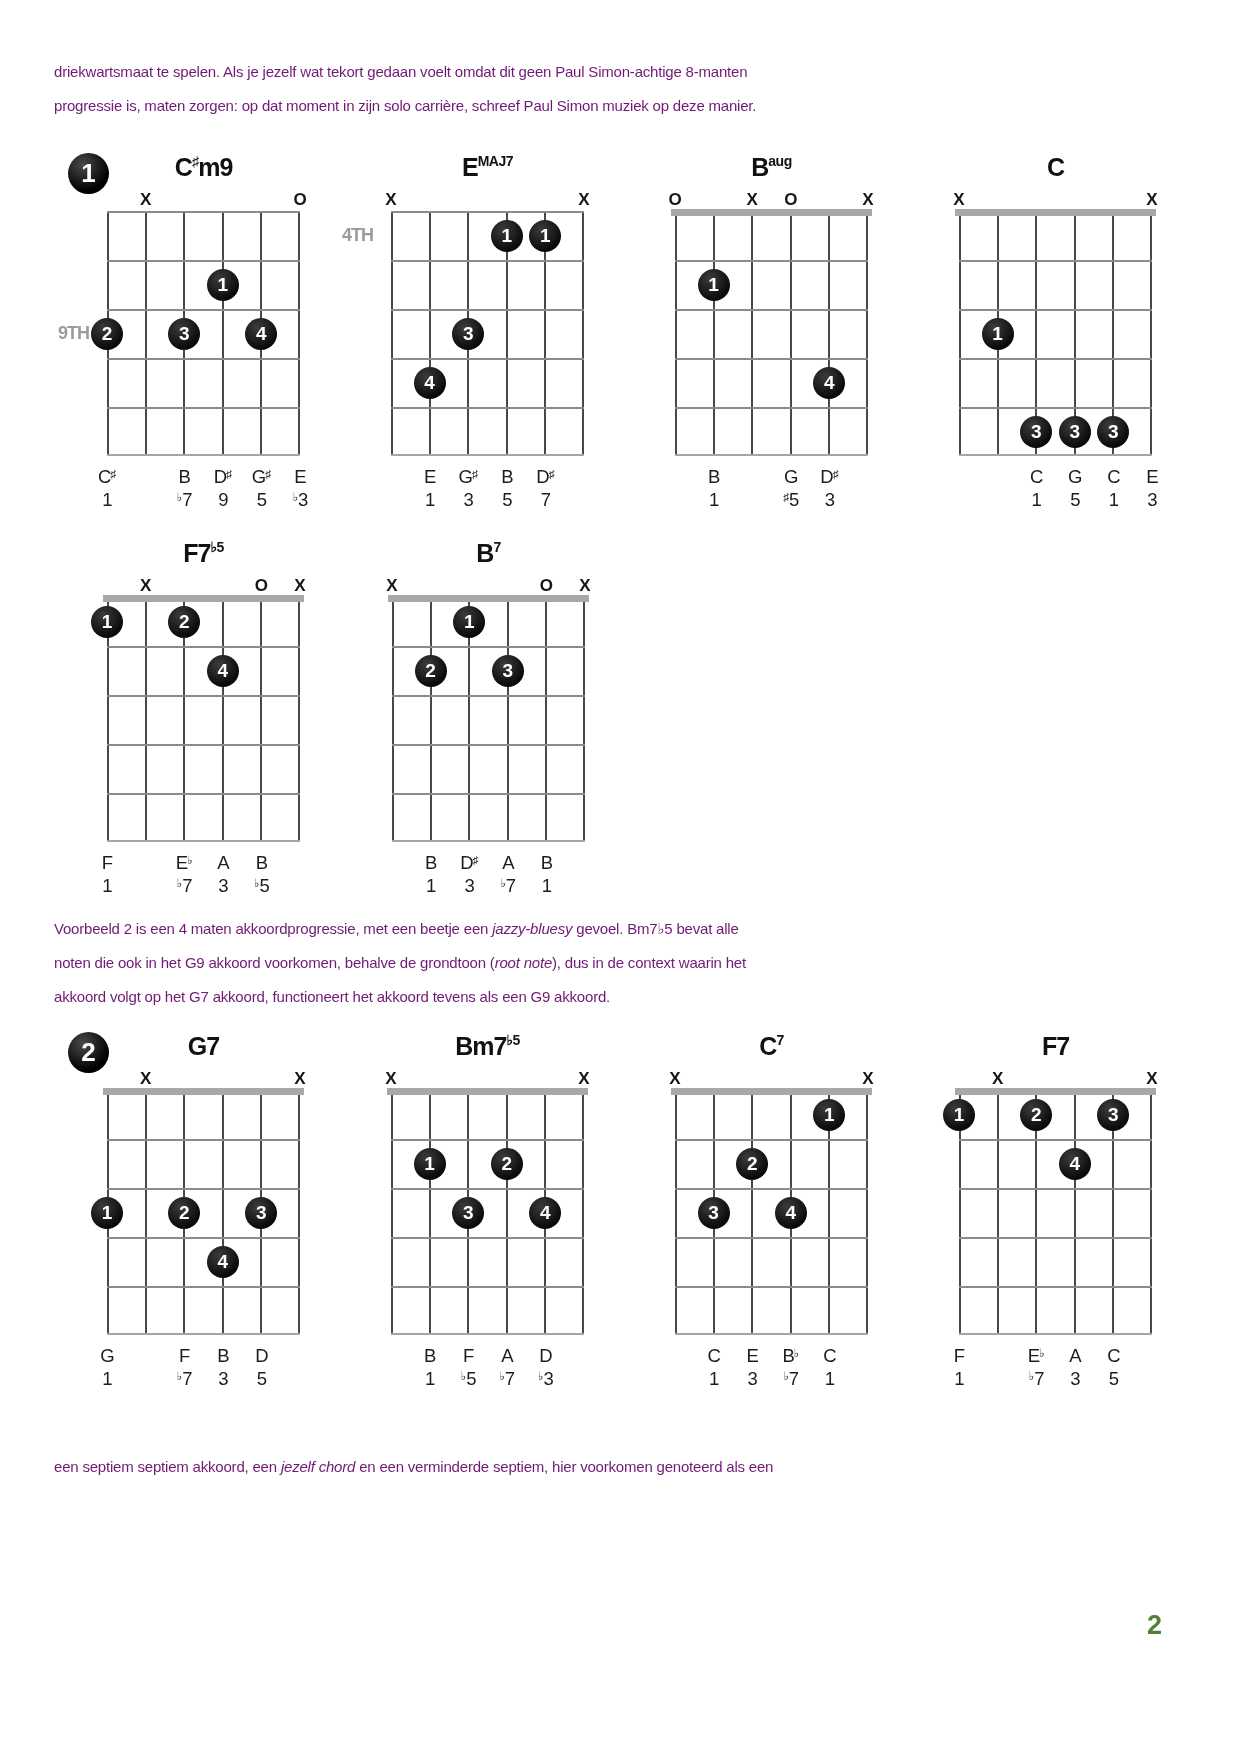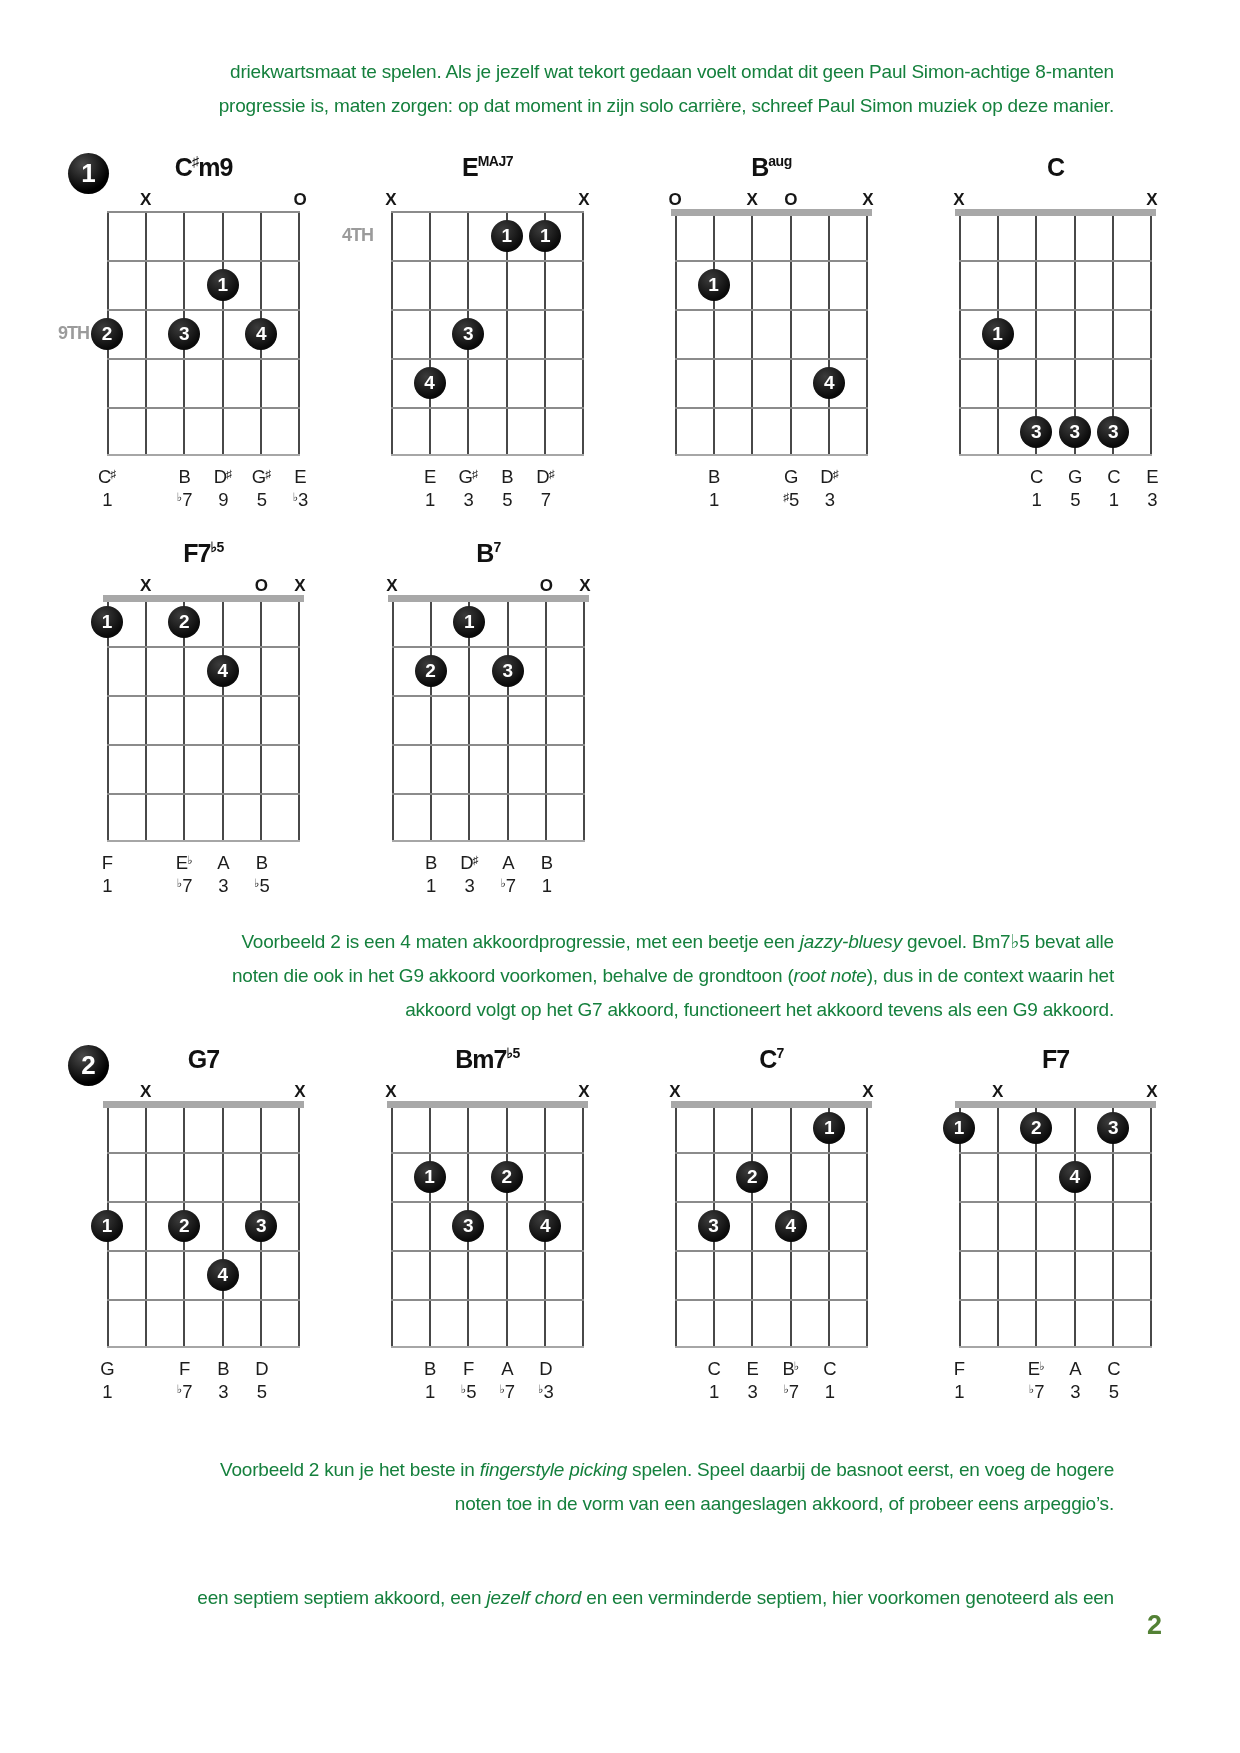--- a/index.html
+++ b/index.html
@@ -4,22 +4,22 @@
 <style>
   html,body { margin:0; padding:0; }
   body {
     width:1240px; height:1753px; background:#ffffff; position:relative;
     font-family:"Liberation Sans", sans-serif; color:#1a1a1a; overflow:hidden;
   }
   #content { padding:55px 50px 0 54px; }
 
   
   .para {
-    margin:0; width:1060px; font-size:19px; line-height:34px;
-    letter-spacing:-0.2px; color:#15803d; white-space:nowrap;text-align:right;
+    margin:0; width:1060px; font-size:15px; line-height:34px;
+    letter-spacing:-0.2px; color:#701a75; white-space:nowrap;
   }
   .para .it { font-style:italic; }
 
   
   .example { position:relative; }
   .badge {
     position:absolute; left:14px; top:0; width:41px; height:41px; border-radius:50%;
     background:radial-gradient(circle at 36% 28%, #4a4a4a, #000 68%);
     color:#fff; font-weight:bold; font-size:26px;
     display:flex; align-items:center; justify-content:center;
@@ -63,21 +63,21 @@
   .degree-row { margin-top:1px; }
   .cell {
     position:absolute; width:44px; text-align:center;
     font-size:18.5px; letter-spacing:-1px; color:#1d1d1d; white-space:nowrap;
   }
   .acc { font-size:11.5px; vertical-align:5.5px; letter-spacing:0; }
 
   
   #para-0 { margin-top:0; }
   #example-0 { margin-top:30px; }
-  #para-1 { margin-top:28px; }
+  #para-1 { margin-top:15px; }
   #example-1 { margin-top:18px; }
   #para-2 { margin-top:50px; }
   #para-3 { margin-top:26px; }
 
   .page-number {
     position:absolute; top:1610px; right:78px;
     font-weight:bold; font-size:27px;
   }
 </style>
 </head>
@@ -496,19 +496,18 @@
               <span class="cell" style="left: -22px;">1</span>
               <span class="cell" style="left: 55.2px;"><span class="acc">♭</span>7</span>
               <span class="cell" style="left: 93.8px;">3</span>
               <span class="cell" style="left: 132.4px;">5</span>
             </div>
           </div>
         </div>
       </div>
   </section>
 
-  <p class="para" id="para-2"><span>Voorbeeld 2 kun je het beste in </span><span class="it">fingerstyle picking</span><span> spelen. Speel daarbij de basnoot eerst, en voeg de hogere</span><br><span>noten toe in de vorm van een aangeslagen akkoord, of probeer eens arpeggio’s.</span></p>
 
   <p class="para" id="para-3"><br><span>een septiem septiem akkoord, een </span><span class="it">jezelf chord</span><span> en een verminderde septiem, hier voorkomen genoteerd als een</span></p>
 
 </div>
 
 <div class="page-number" style="color: rgb(83, 129, 53);">2</div>
 
 </body></html>

